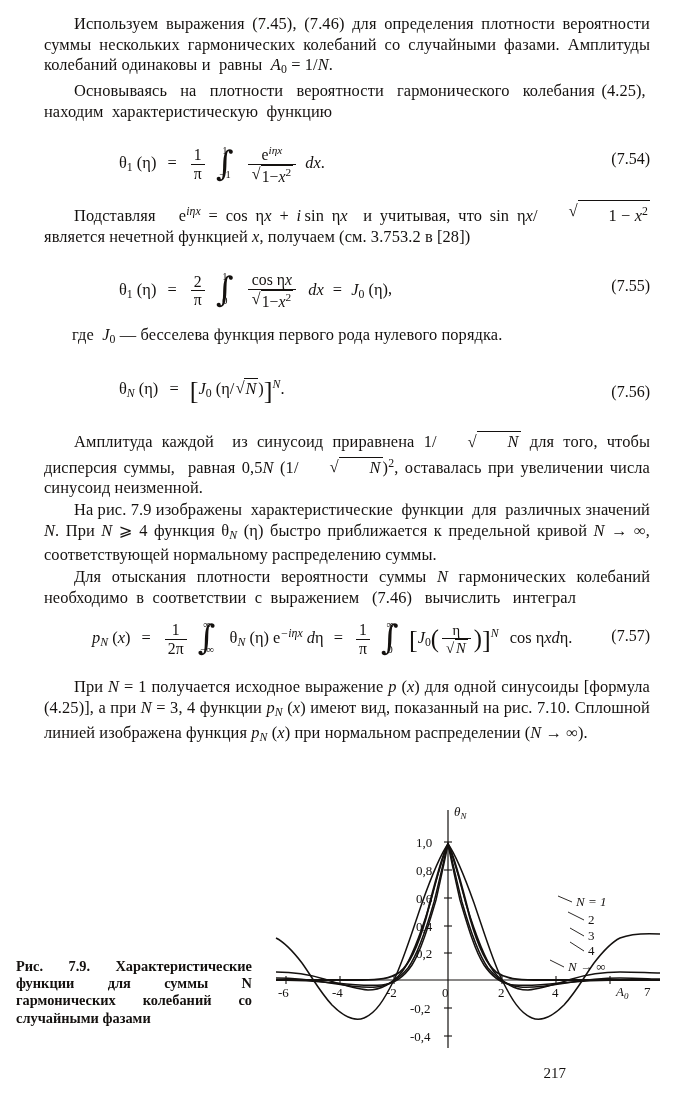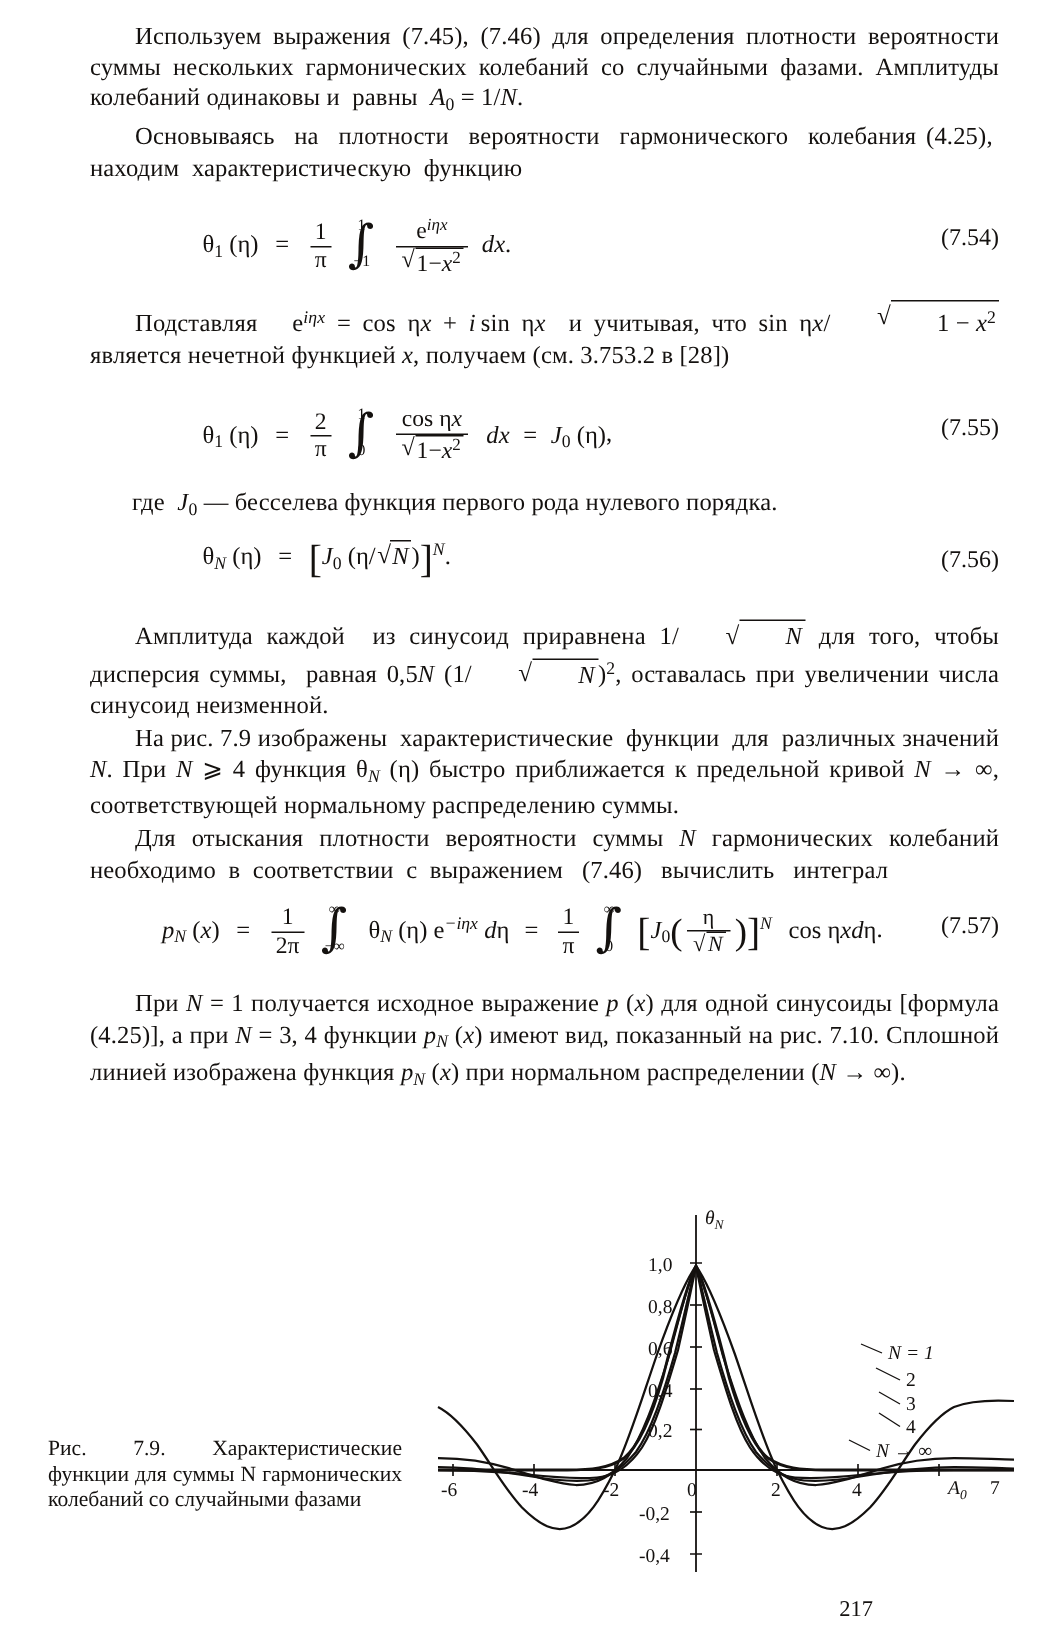--- a/index.html
+++ b/index.html
@@ -10,21 +10,21 @@
   body {
     width: 692px;
     height: 1100px;
     position: relative;
     font-family: "Liberation Serif", serif;
     color: #14110f;
     overflow: hidden;
   }
   .page {
     position: absolute;
-    left: 16px; top: 0;
+    left: 0; top: 0;
     width: 608px;
     height: 1100px;
   }
   .textcol {
     position: absolute;
     left: 44px;
     top: 14px;
     width: 606px;
   }
   p.para {
@@ -118,20 +118,21 @@
     height: 255px;
   }
   .figcaption {
     position: absolute;
     left: 16px;
     top: 158px;
     width: 236px;
     font-size: 14.4px;
     line-height: 17.2px;
     text-align: justify;
+    font-weight: bold;
   }
   .plot {
     position: absolute;
     left: 258px;
     top: 0px;
     width: 420px;
     height: 255px;
   }
   .pageno {
     position: absolute;
@@ -176,21 +177,21 @@
         <span style="margin-left:5px;"><span class="it">dx</span></span>
         <span style="margin:0 5px;">=</span>
         <span><span class="it">J</span><span class="sub">0</span> (η)</span>,
       </div>
       <div class="eqnum">(7.55)</div>
     </div>
 
     <p class="para noindent">где&nbsp; <span class="it">J</span><span class="sub">0</span> — бесселева функция первого рода нулевого порядка.</p>
 
 
-    <div class="eqrow" style="margin-top:9px; margin-bottom:24px;">
+    <div class="eqrow" style="margin-top:27px; margin-bottom:24px;">
       <div class="eqbody">
         <span>θ<span class="sub it">N</span> (η)</span>
         <span style="margin:0 7px;">=</span>
         <span class="bigbr">[</span><span><span class="it">J</span><span class="sub">0</span> (η/<span class="sqrt"><span class="rad">√</span><span class="body"><span class="it">N</span></span></span>)</span><span class="bigbr">]</span><span class="sup it">N</span>.
       </div>
       <div class="eqnum">(7.56)</div>
     </div>
 
     <p class="para sp-before">Амплитуда каждой&nbsp; из синусоид приравнена 1/<span class="sqrt"><span class="rad">√</span><span class="body"><span class="it">N</span></span></span> для того, чтобы дисперсия суммы,&nbsp; равная 0,5<span class="it">N</span> (1/<span class="sqrt"><span class="rad">√</span><span class="body"><span class="it">N</span></span></span>)<span class="sup">2</span>, оставалась при увеличении числа синусоид неизменной.</p>
 

